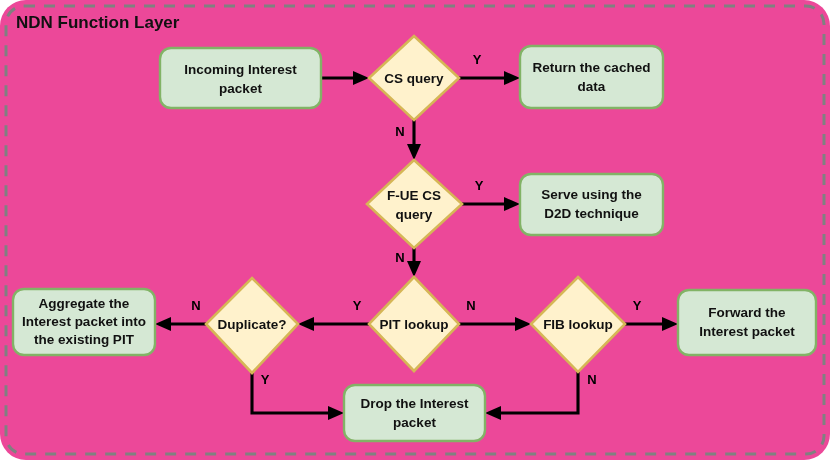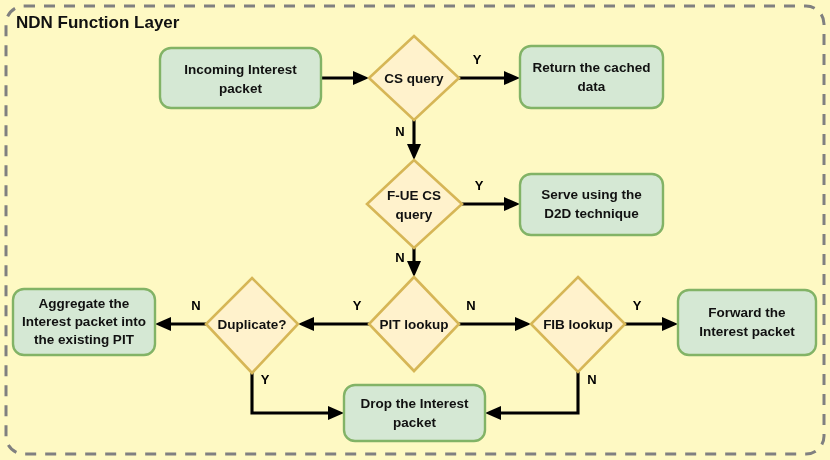--- a/index.html
+++ b/index.html
@@ -4,23 +4,24 @@
 <style>
   html, body {
     margin: 0;
     padding: 0;
     background: #ffffff;
   }
   #canvas {
     position: relative;
     width: 830px;
     height: 460px;
-    background: #fef9c3;
+    background: #ec4899;
     font-family: "Liberation Sans", sans-serif;
     overflow: hidden;
+    border-radius: 26px;
   }
   svg.flow {
     position: absolute;
     left: 0;
     top: 0;
     width: 830px;
     height: 460px;
   }
   .node-label {
     font-family: "Liberation Sans", sans-serif;

